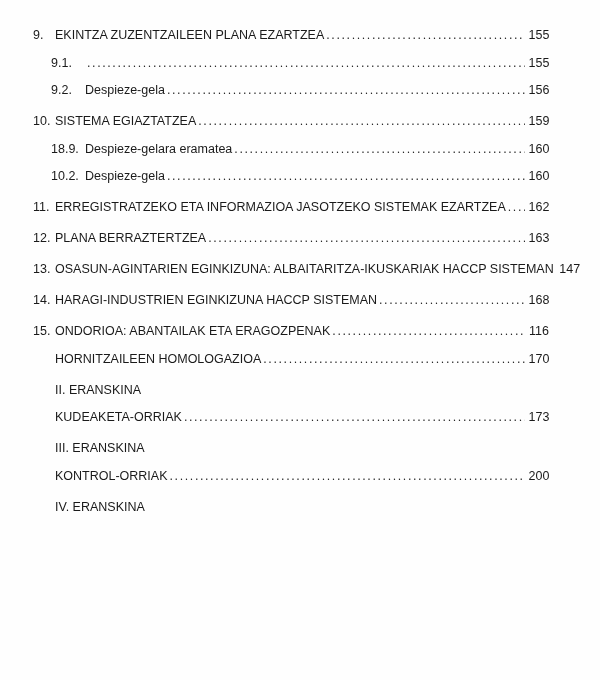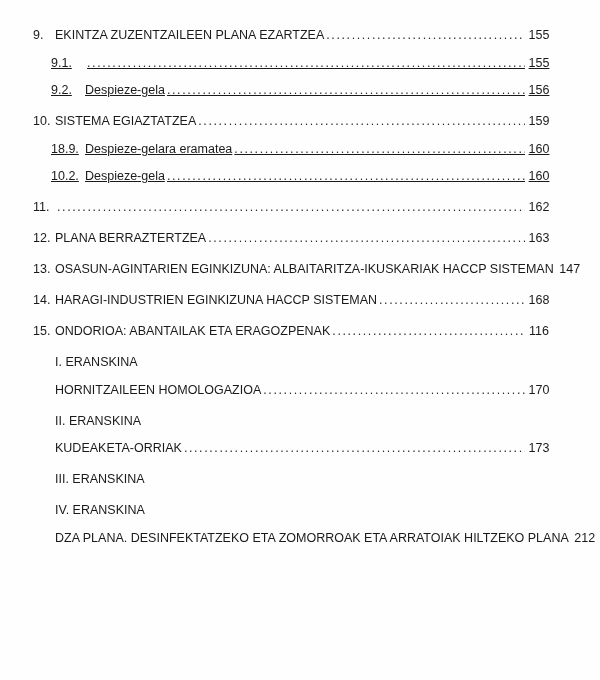--- a/index.html
+++ b/index.html
@@ -32,21 +32,20 @@
     margin-top: 17px;
   }
   .num {
     flex: none;
   }
   .main .num {
     width: 22px;
   }
   .sub {
     padding-left: 18px;
-    text-decoration: underline;
   }
   .sub .num {
     width: 34px;
   }
   .annex {
     padding-left: 22px;
   }
   .title {
     flex: none;
     white-space: nowrap;
@@ -109,20 +108,21 @@
 
   <div class="row sub">
     <span class="num">10.2.</span>
     <span class="title">Despieze-gela</span>
     <span class="leader"></span>
     <span class="pg">160</span>
   </div>
 
   <div class="row main gap">
     <span class="num">11.</span>
+    <span class="title">ERREGISTRATZEKO ETA INFORMAZIOA JASOTZEKO SISTEMAK EZARTZEA</span>
     <span class="leader"></span>
     <span class="pg">162</span>
   </div>
 
   <div class="row main gap">
     <span class="num">12.</span>
     <span class="title">PLANA BERRAZTERTZEA</span>
     <span class="leader"></span>
     <span class="pg">163</span>
   </div>
@@ -141,23 +141,20 @@
     <span class="pg">168</span>
   </div>
 
   <div class="row main gap">
     <span class="num">15.</span>
     <span class="title">ONDORIOA: ABANTAILAK ETA ERAGOZPENAK</span>
     <span class="leader"></span>
     <span class="pg">116</span>
   </div>
 
-  <div class="row annex gap">
-    <span class="title">I. ERANSKINA</span>
-  </div>
 
   <div class="row annex">
     <span class="title">HORNITZAILEEN HOMOLOGAZIOA</span>
     <span class="leader"></span>
     <span class="pg">170</span>
   </div>
 
   <div class="row annex gap">
     <span class="title">II. ERANSKINA</span>
   </div>
@@ -165,24 +162,24 @@
   <div class="row annex">
     <span class="title">KUDEAKETA-ORRIAK</span>
     <span class="leader"></span>
     <span class="pg">173</span>
   </div>
 
   <div class="row annex gap">
     <span class="title">III. ERANSKINA</span>
   </div>
 
+  <div class="row annex">
+    <span class="title">KONTROL-ORRIAK</span>
+    <span class="leader"></span>
+    <span class="pg">200</span>
+  </div>
 
   <div class="row annex gap">
     <span class="title">IV. ERANSKINA</span>
   </div>
 
-  <div class="row annex">
-    <span class="title">DZA PLANA. DESINFEKTATZEKO ETA ZOMORROAK ETA ARRATOIAK HILTZEKO PLANA</span>
-    <span class="leader"></span>
-    <span class="pg">212</span>
-  </div>
 
 </div>
 
 </body></html>

